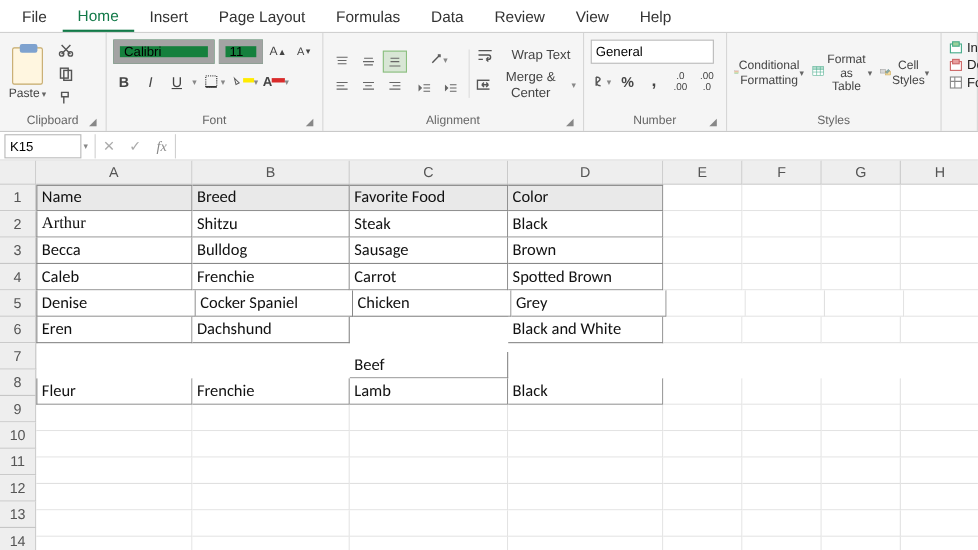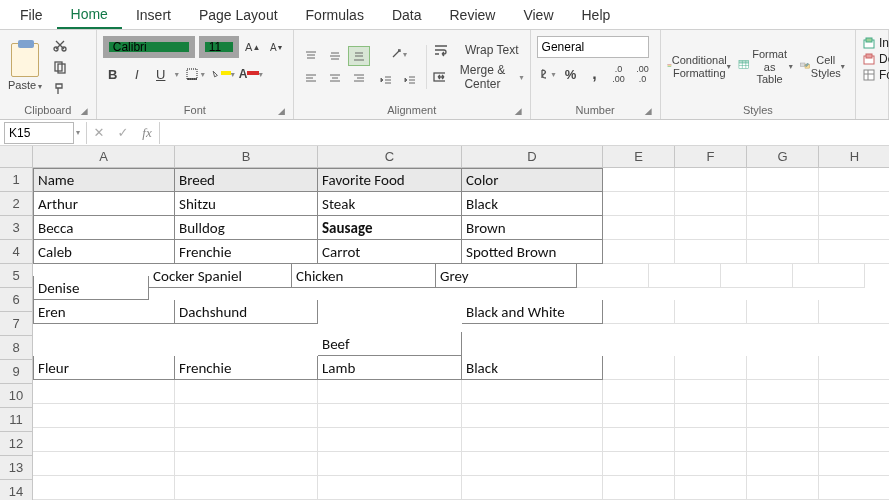--- a/index.html
+++ b/index.html
@@ -353,51 +353,51 @@
         <div class="cell bordered bordertop header borderleft" style="width: 142px;">Name</div>
         <div class="cell bordered bordertop header" style="width: 143px;">Breed</div>
         <div class="cell bordered bordertop header" style="width: 144px;">Favorite Food</div>
         <div class="cell bordered bordertop header" style="width: 141px;">Color</div>
         <div class="cell" style="width: 72px;"></div>
         <div class="cell" style="width: 72px;"></div>
         <div class="cell" style="width: 72px;"></div>
         <div class="cell" style="width: 72px;"></div>
       </div>
       <div class="cellrow">
-        <div class="cell bordered borderleft" style="width: 142px;">Arthur</div>
+        <div class="cell bordered borderleft" style="width: 142px; font-family: Liberation Serif, serif;">Arthur</div>
         <div class="cell bordered" style="width: 143px;">Shitzu</div>
         <div class="cell bordered" style="width: 144px;">Steak</div>
         <div class="cell bordered" style="width: 141px;">Black</div>
         <div class="cell" style="width: 72px;"></div>
         <div class="cell" style="width: 72px;"></div>
         <div class="cell" style="width: 72px;"></div>
         <div class="cell" style="width: 72px;"></div>
       </div>
       <div class="cellrow">
         <div class="cell bordered borderleft" style="width: 142px;">Becca</div>
         <div class="cell bordered" style="width: 143px;">Bulldog</div>
-        <div class="cell bordered" style="width: 144px; font-weight: bold;">Sausage</div>
+        <div class="cell bordered" style="width: 144px;">Sausage</div>
         <div class="cell bordered" style="width: 141px;">Brown</div>
         <div class="cell" style="width: 72px;"></div>
         <div class="cell" style="width: 72px;"></div>
         <div class="cell" style="width: 72px;"></div>
         <div class="cell" style="width: 72px;"></div>
       </div>
       <div class="cellrow">
         <div class="cell bordered borderleft" style="width: 142px;">Caleb</div>
         <div class="cell bordered" style="width: 143px;">Frenchie</div>
         <div class="cell bordered" style="width: 144px;">Carrot</div>
         <div class="cell bordered" style="width: 141px;">Spotted Brown</div>
         <div class="cell" style="width: 72px;"></div>
         <div class="cell" style="width: 72px;"></div>
         <div class="cell" style="width: 72px;"></div>
         <div class="cell" style="width: 72px;"></div>
       </div>
       <div class="cellrow">
-        <div class="cell bordered borderleft" style="width: 116px; margin-top: 12px;">Denise</div>
+        <div class="cell bordered borderleft" style="width: 145px;">Denise</div>
         <div class="cell bordered" style="width: 143px;">Cocker Spaniel</div>
         <div class="cell bordered" style="width: 144px;">Chicken</div>
         <div class="cell bordered" style="width: 141px;">Grey</div>
         <div class="cell" style="width: 72px;"></div>
         <div class="cell" style="width: 72px;"></div>
         <div class="cell" style="width: 72px;"></div>
         <div class="cell" style="width: 72px;"></div>
       </div>
       <div class="cellrow">
         <div class="cell bordered borderleft" style="width: 142px;">Eren</div>

